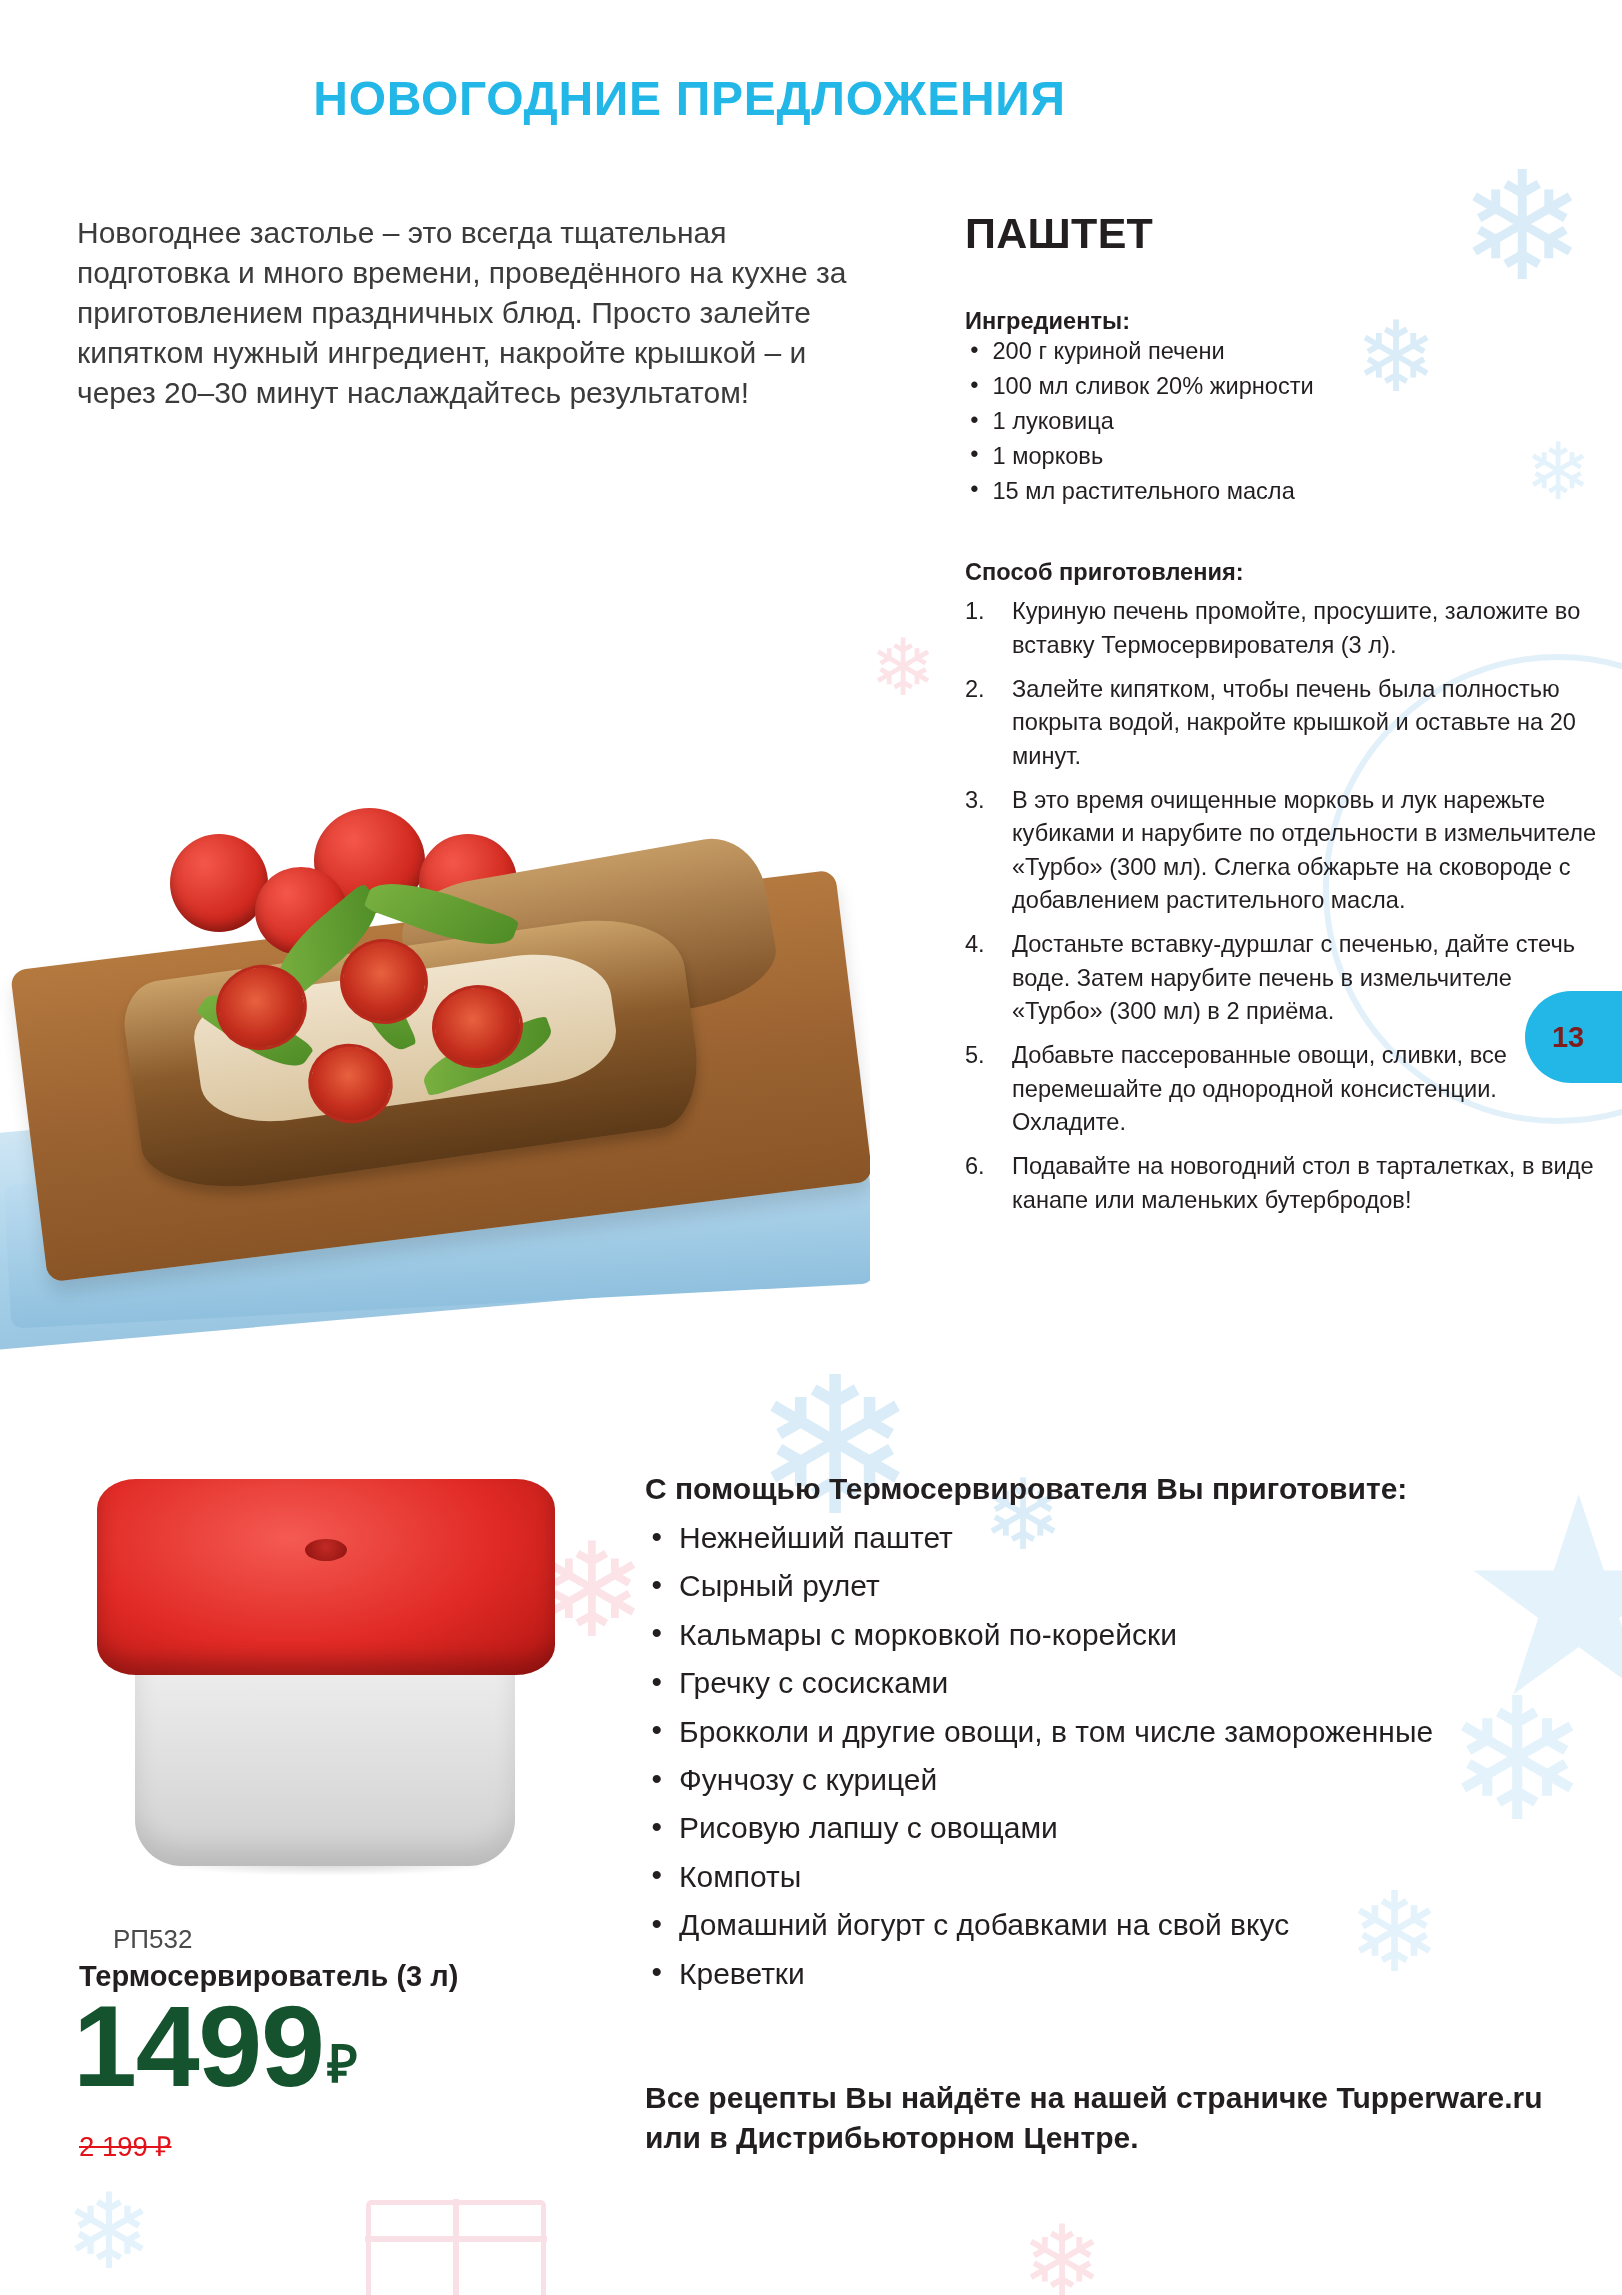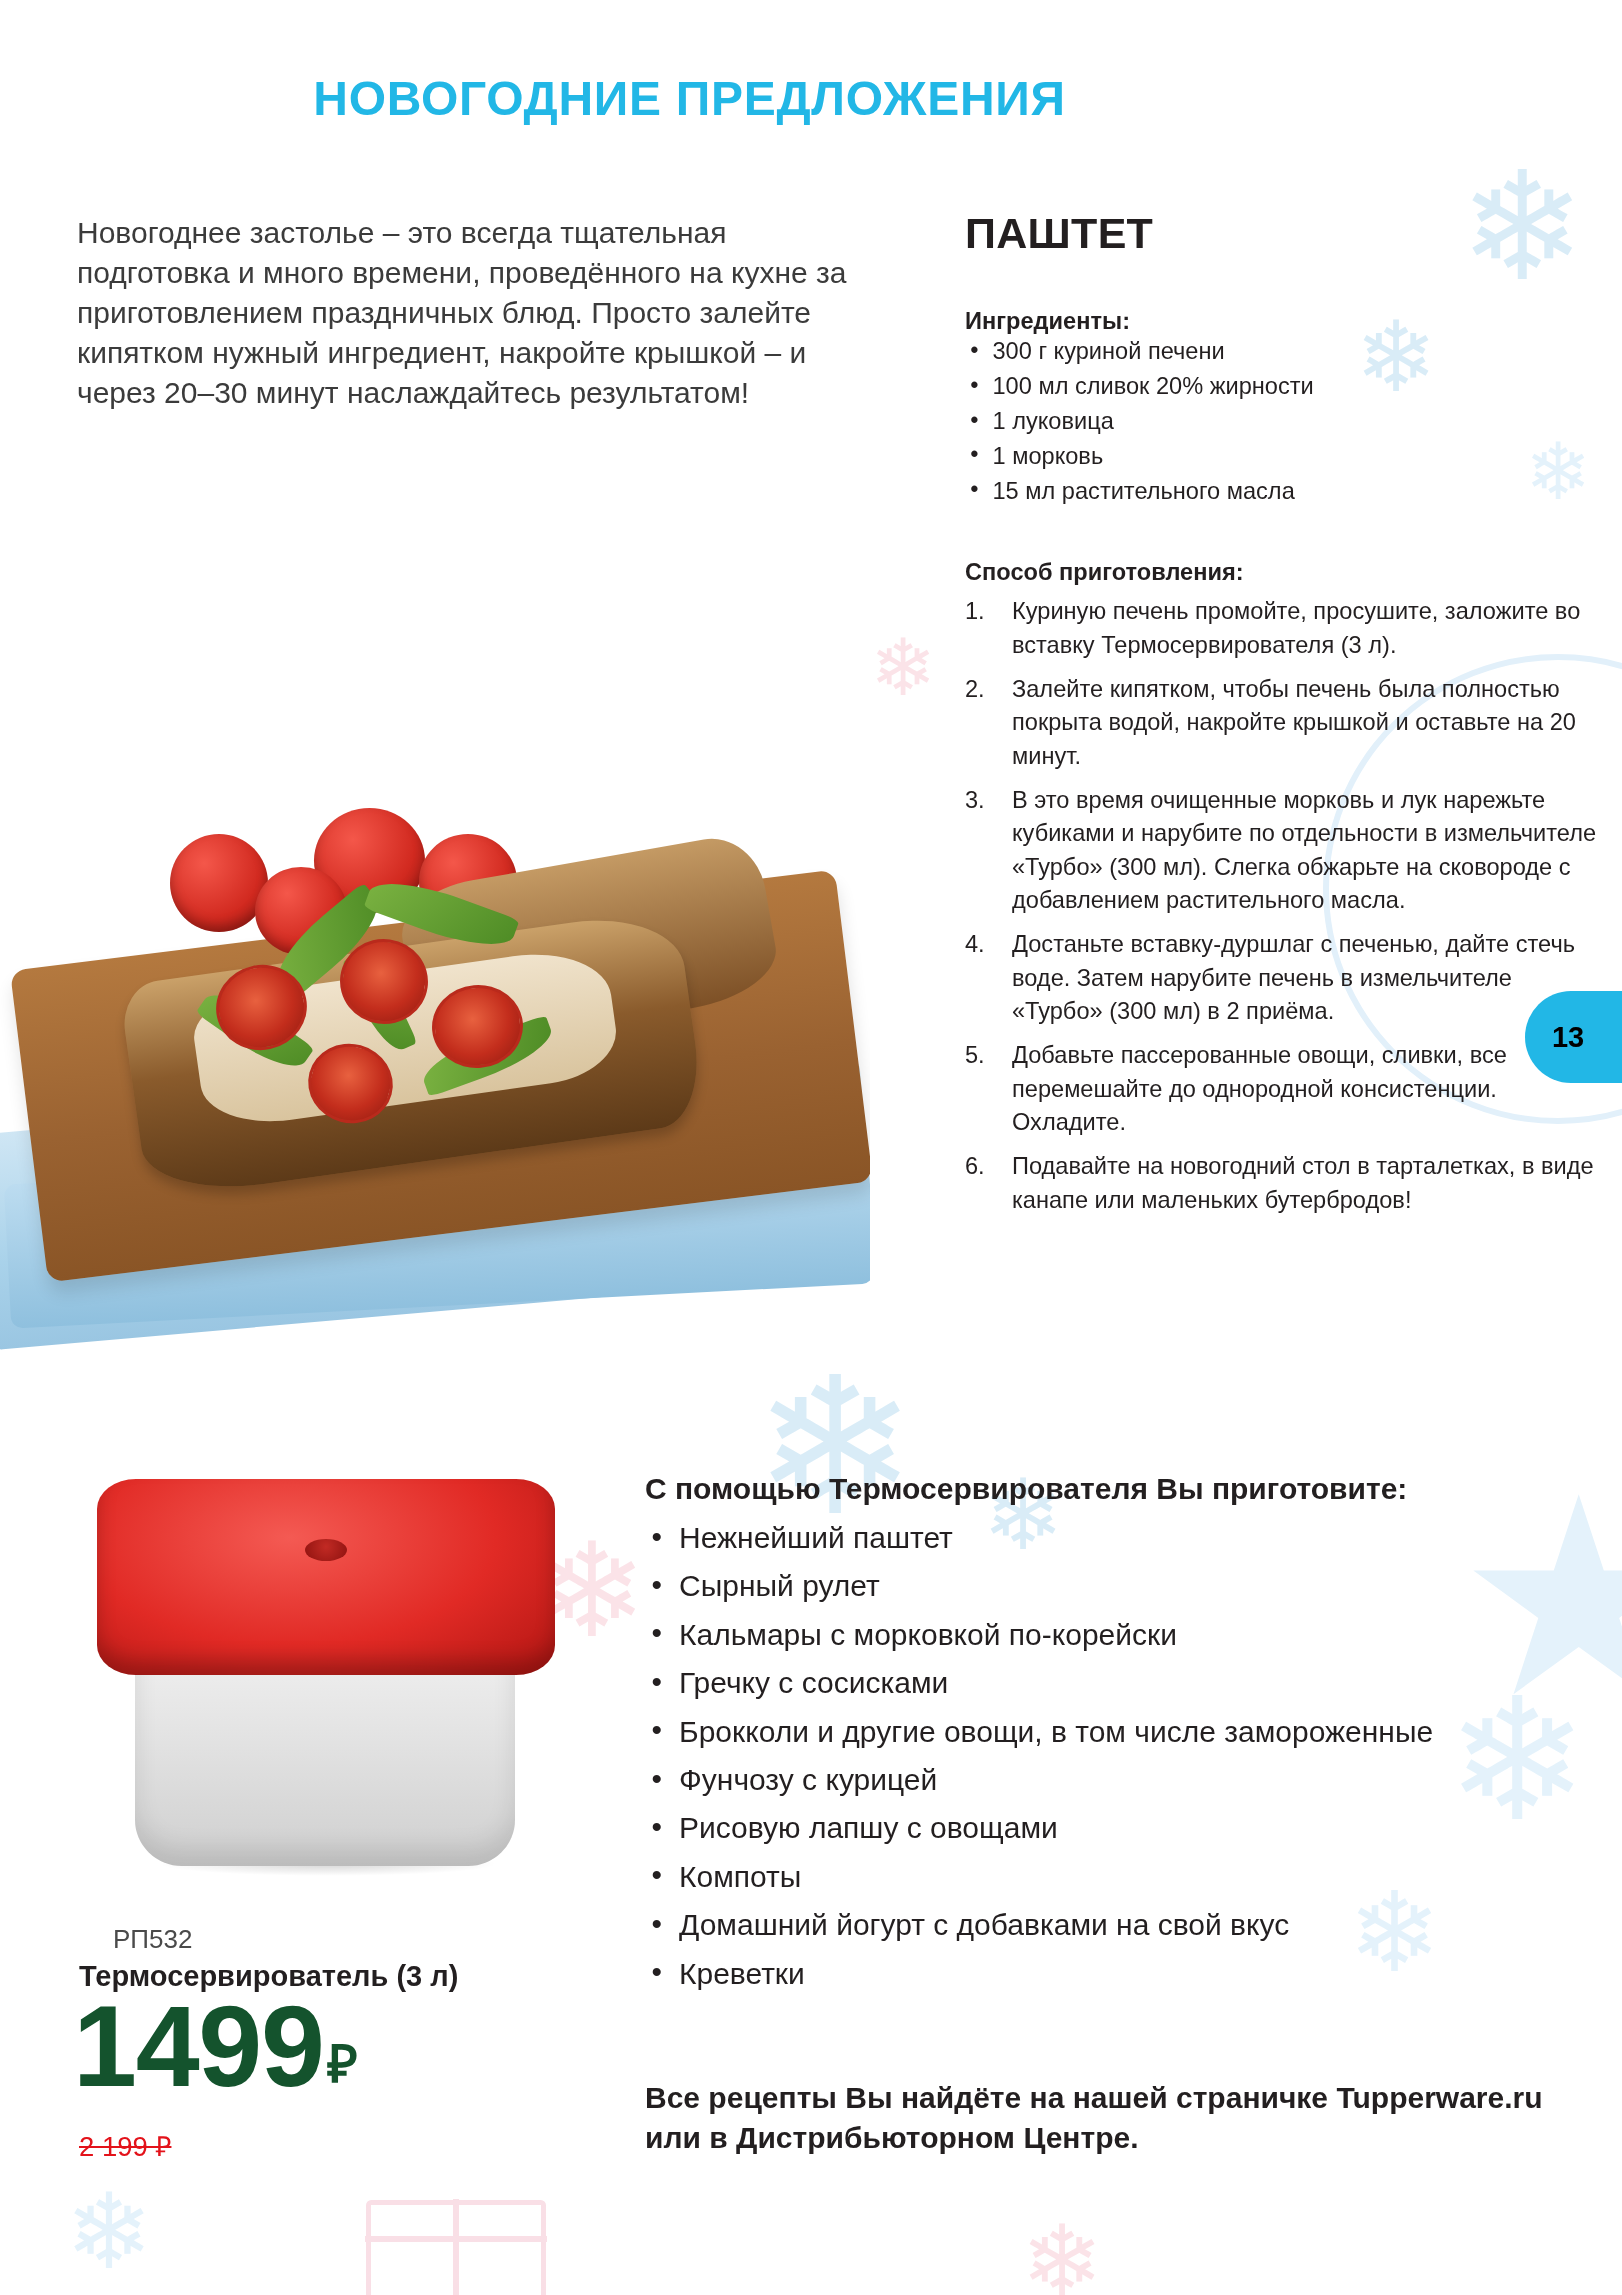--- a/index.html
+++ b/index.html
@@ -278,21 +278,21 @@
 
   
   .page-badge {
     position: absolute;
     right: 0;
     top: 991px;
     width: 98px;
     height: 92px;
     background: #22b7e6;
     border-radius: 49px 0 0 49px;
-    color: #000000;
+    color: #7f1d1d;
     font-size: 29px;
     font-weight: bold;
     display: flex;
     align-items: center;
     justify-content: center;
     padding-right: 11.8px;
     box-sizing: border-box;
   }
 
   
@@ -471,21 +471,21 @@
     <div class="leaf l5"></div>
     <div class="tomcut c1"></div>
     <div class="tomcut c2"></div>
     <div class="tomcut c3"></div>
     <div class="tomcut c4"></div>
   </div>
 
   <div class="recipe-title">ПАШТЕТ</div>
   <div class="ing-head">Ингредиенты:</div>
   <ul class="ing-list">
-    <li>300 г куриной печени</li>
+    <li>200 г куриной печени</li>
     <li>100 мл сливок 20% жирности</li>
     <li>1 луковица</li>
     <li>1 морковь</li>
     <li>15 мл растительного масла</li>
   </ul>
 
   <div class="steps-head">Способ приготовления:</div>
   <div class="steps">
     <div class="step">
       <span class="num">1.</span>

